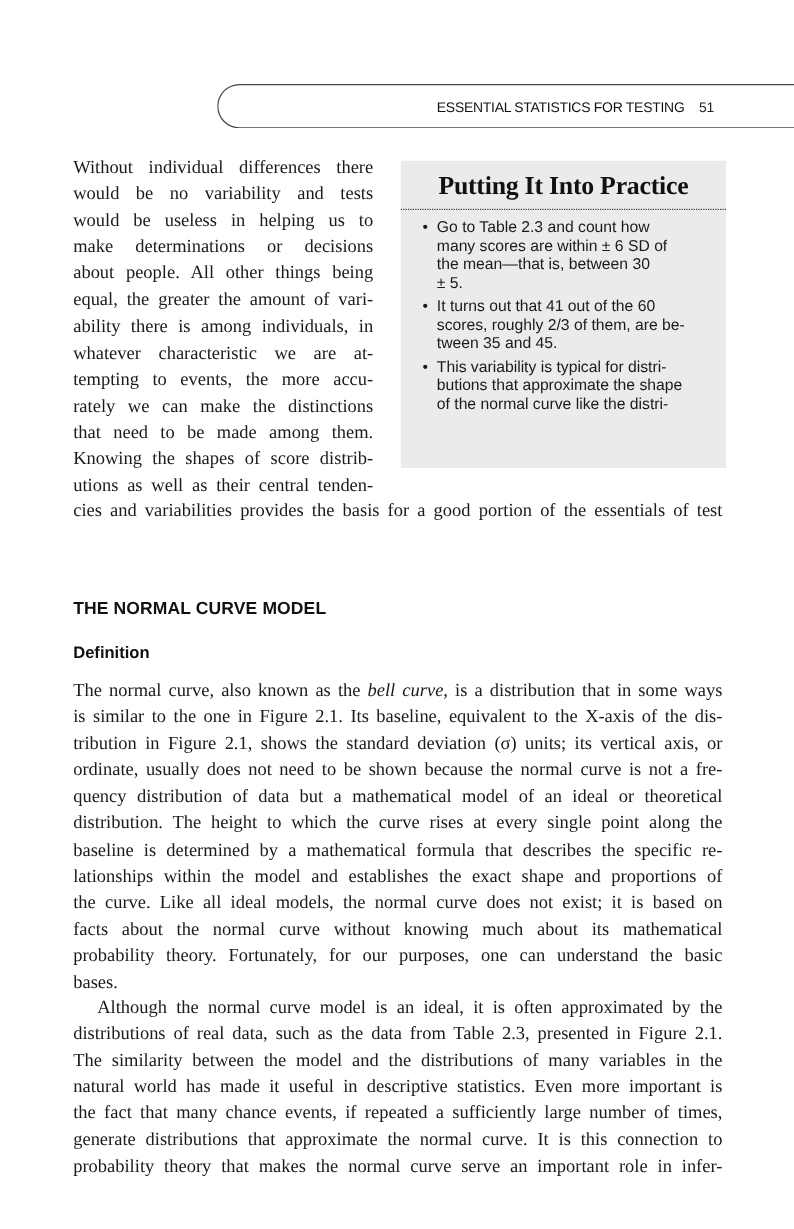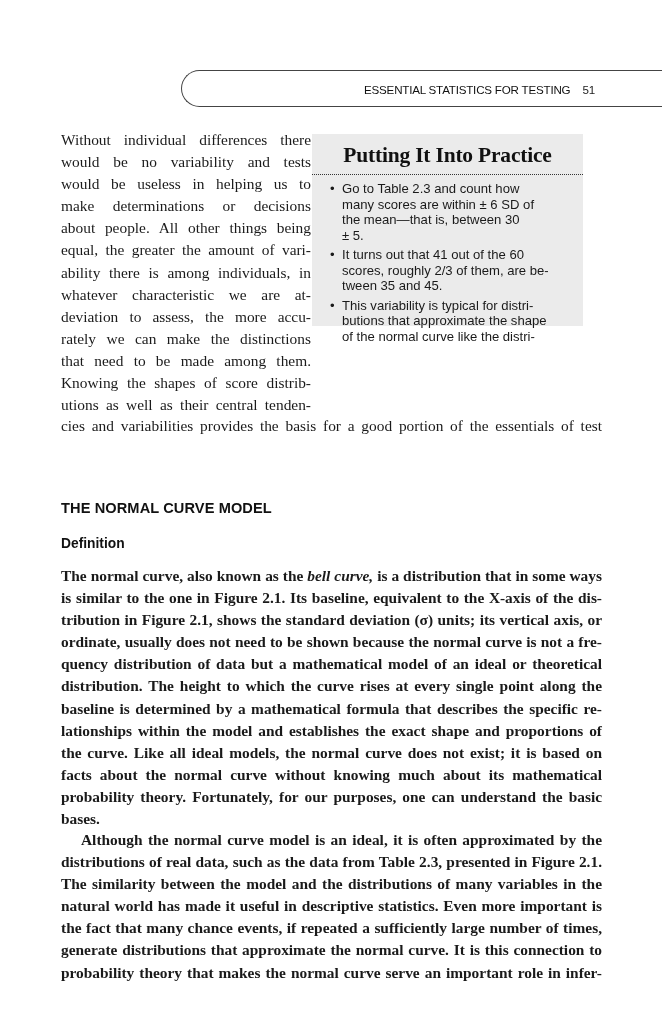--- a/index.html
+++ b/index.html
@@ -21,21 +21,21 @@
       font-size: 15.4px; line-height: 22.1px; text-align: justify; text-align-last: justify;
     }
     .left-col span.line { display: block; text-align: justify; text-align-last: justify; white-space: nowrap; }
     .full-lines {
       position: absolute; left: 61px; top: 415px; width: 541px;
       font-size: 15.4px; line-height: 22.1px;
     }
     .full-lines span.line { display: block; white-space: nowrap; text-align: justify; text-align-last: justify; }
     .full-lines span.line.last { text-align-last: left; }
     .sidebar-box {
-      position: absolute; left: 312px; top: 134px; width: 271px; height: 192px;
+      position: absolute; left: 334px; top: 134px; width: 271px; height: 256px;
       background: #ebebeb; box-sizing: border-box; padding: 8px 14px 0 14px;
     }
     .sidebar-title {
       font-family: "Liberation Serif", serif; font-weight: bold; font-size: 21.5px;
       text-align: center; letter-spacing: -0.2px; padding-top: 1px; padding-bottom: 6px;
       border-bottom: 1.5px dotted #333; margin: 0 -14px 0 -14px; color: #111;
     }
     .sidebar-list { list-style: none; margin: 6px 0 0 0; padding: 0; }
     .sidebar-list li {
       position: relative; padding-left: 16px; margin-bottom: 4px;
@@ -48,21 +48,21 @@
       font-family: "Liberation Sans", sans-serif; font-weight: bold; font-size: 14.6px; letter-spacing: 0.1px; color: #111;
     }
     .subsection-heading {
       position: absolute; left: 61px; top: 536px;
       font-family: "Liberation Sans", sans-serif; font-weight: bold; font-size: 13.8px; color: #111;
     }
     .body-para {
       position: absolute; left: 61px; width: 541px;
       font-size: 15.4px; line-height: 22.1px;
     }
-    .body-para span.line { display: block; white-space: nowrap; text-align: justify; text-align-last: justify; font-weight: bold; }
+    .body-para span.line { display: block; white-space: nowrap; text-align: justify; text-align-last: justify; }
     .body-para span.line.last { text-align-last: left; }
     .body-para span.line.indent { text-indent: 20px; }
     #para-1 { top: 565px; }
     #para-2 { top: 829px; }
     em { font-style: italic; }
   </style>
 </head>
 <body>
 
 <div class="running-head"></div>
@@ -72,21 +72,21 @@
 
 <div class="left-col serif">
   <span class="line">Without individual differences there</span>
   <span class="line">would be no variability and tests</span>
   <span class="line">would be useless in helping us to</span>
   <span class="line">make determinations or decisions</span>
   <span class="line">about people. All other things being</span>
   <span class="line">equal, the greater the amount of vari-</span>
   <span class="line">ability there is among individuals, in</span>
   <span class="line">whatever characteristic we are at-</span>
-  <span class="line">deviation to assess, the more accu-</span>
+  <span class="line">tempting to events, the more accu-</span>
   <span class="line">rately we can make the distinctions</span>
   <span class="line">that need to be made among them.</span>
   <span class="line">Knowing the shapes of score distrib-</span>
   <span class="line">utions as well as their central tenden-</span>
 </div>
 <div class="full-lines serif">
   <span class="line">cies and variabilities provides the basis for a good portion of the essentials of test</span>
 </div>
 
 <div class="sidebar-box">

